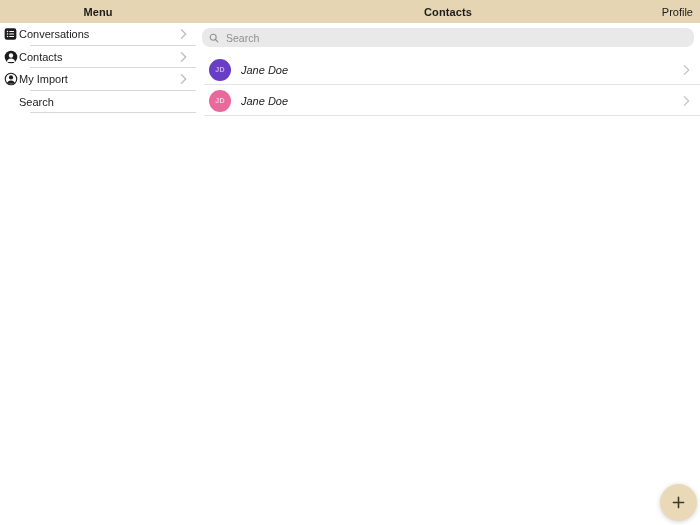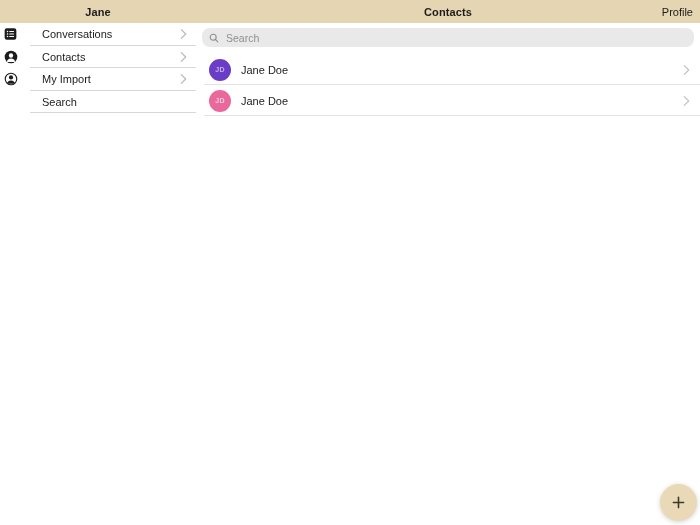--- a/index.html
+++ b/index.html
@@ -15,21 +15,21 @@
   .import-btn { position:absolute; right:7px; top:0; height:23px; display:flex;
     align-items:center; font-size:11px; background:none; border:none; cursor:pointer;
     color:#1c1c1c; font-family:inherit; }
 
   
   .layout { display:flex; align-items:flex-start; }
 
   
   .sidebar { width:196px; }
   .side-item { position:relative; height:22.5px; display:flex; align-items:center;
-    padding-left:42px; cursor:pointer; background:#fff; }
+    padding-left:19px; cursor:pointer; background:#fff; }
   .side-item::after { content:""; position:absolute; left:30px; right:0; bottom:0;
     height:1px; background:#d8d8d8; }
   .side-icon { position:absolute; left:4px; top:50%; transform:translateY(-50%);
     display:flex; align-items:center; }
   .side-label { font-size:11px; }
   .side-chev { position:absolute; right:9px; top:50%; transform:translateY(-50%);
     display:flex; color:#bdbdbd; }
 
   
   .main { flex:1; min-width:0; }
@@ -40,37 +40,37 @@
     font-size:10.5px; color:#1c1c1c; font-family:inherit; min-width:0; }
   .search-input::placeholder { color:#8f8f8f; }
 
   .contact-row { position:relative; height:31px; display:flex; align-items:center;
     padding-left:13px; cursor:pointer; background:#fff; }
   .contact-row::after { content:""; position:absolute; left:8px; right:0; bottom:0;
     height:1px; background:#e4e4e4; }
   .avatar { width:22px; height:22px; border-radius:50%; margin-right:10px;
     display:flex; align-items:center; justify-content:center;
     font-size:7px; font-weight:700; letter-spacing:.2px; flex:0 0 auto; }
-  .contact-name { font-size:11px; }
+  .contact-name { font-size:11px;font-style:italic; }
   .row-chev { position:absolute; right:10px; top:50%; transform:translateY(-50%);
     display:flex; color:#c6c6c6; }
 
   
   .fab { position:absolute; right:3px; bottom:4px; width:37px; height:37px;
     border-radius:50%; border:none; cursor:pointer; display:flex; align-items:center;
     justify-content:center; box-shadow:0 1px 5px rgba(0,0,0,.18); }
 </style>
 </head>
 <body>
 
 <div class="page">
 
   <div class="app-header" style="background: rgb(230, 213, 179);">
     <div class="header-left">
-      <span class="header-title">Jane</span>
+      <span class="header-title">Menu</span>
     </div>
     <div class="header-right">
       <span class="header-title">Contacts</span>
     </div>
     <button class="import-btn">Profile</button>
   </div>
 
   <div class="layout">
 
     <nav class="sidebar">

